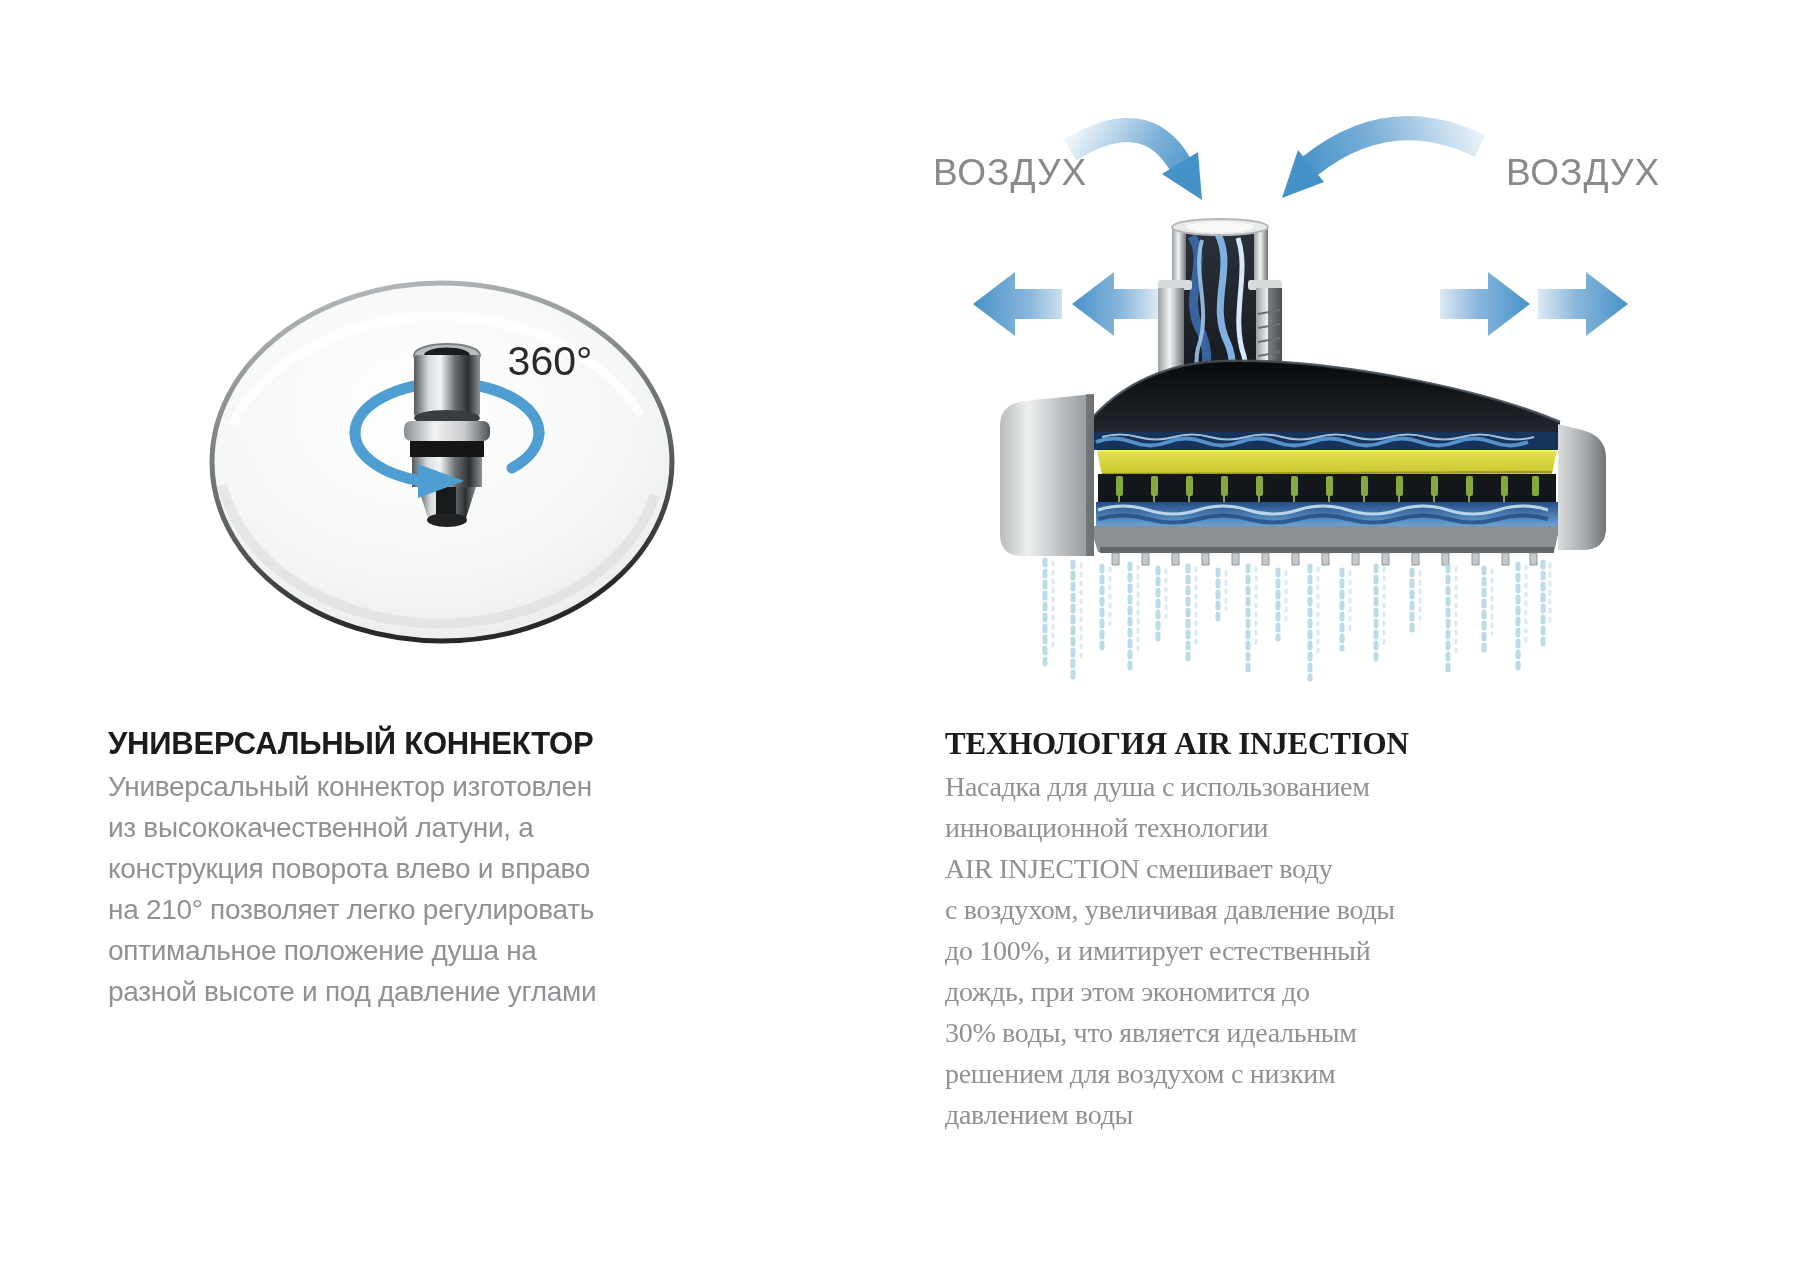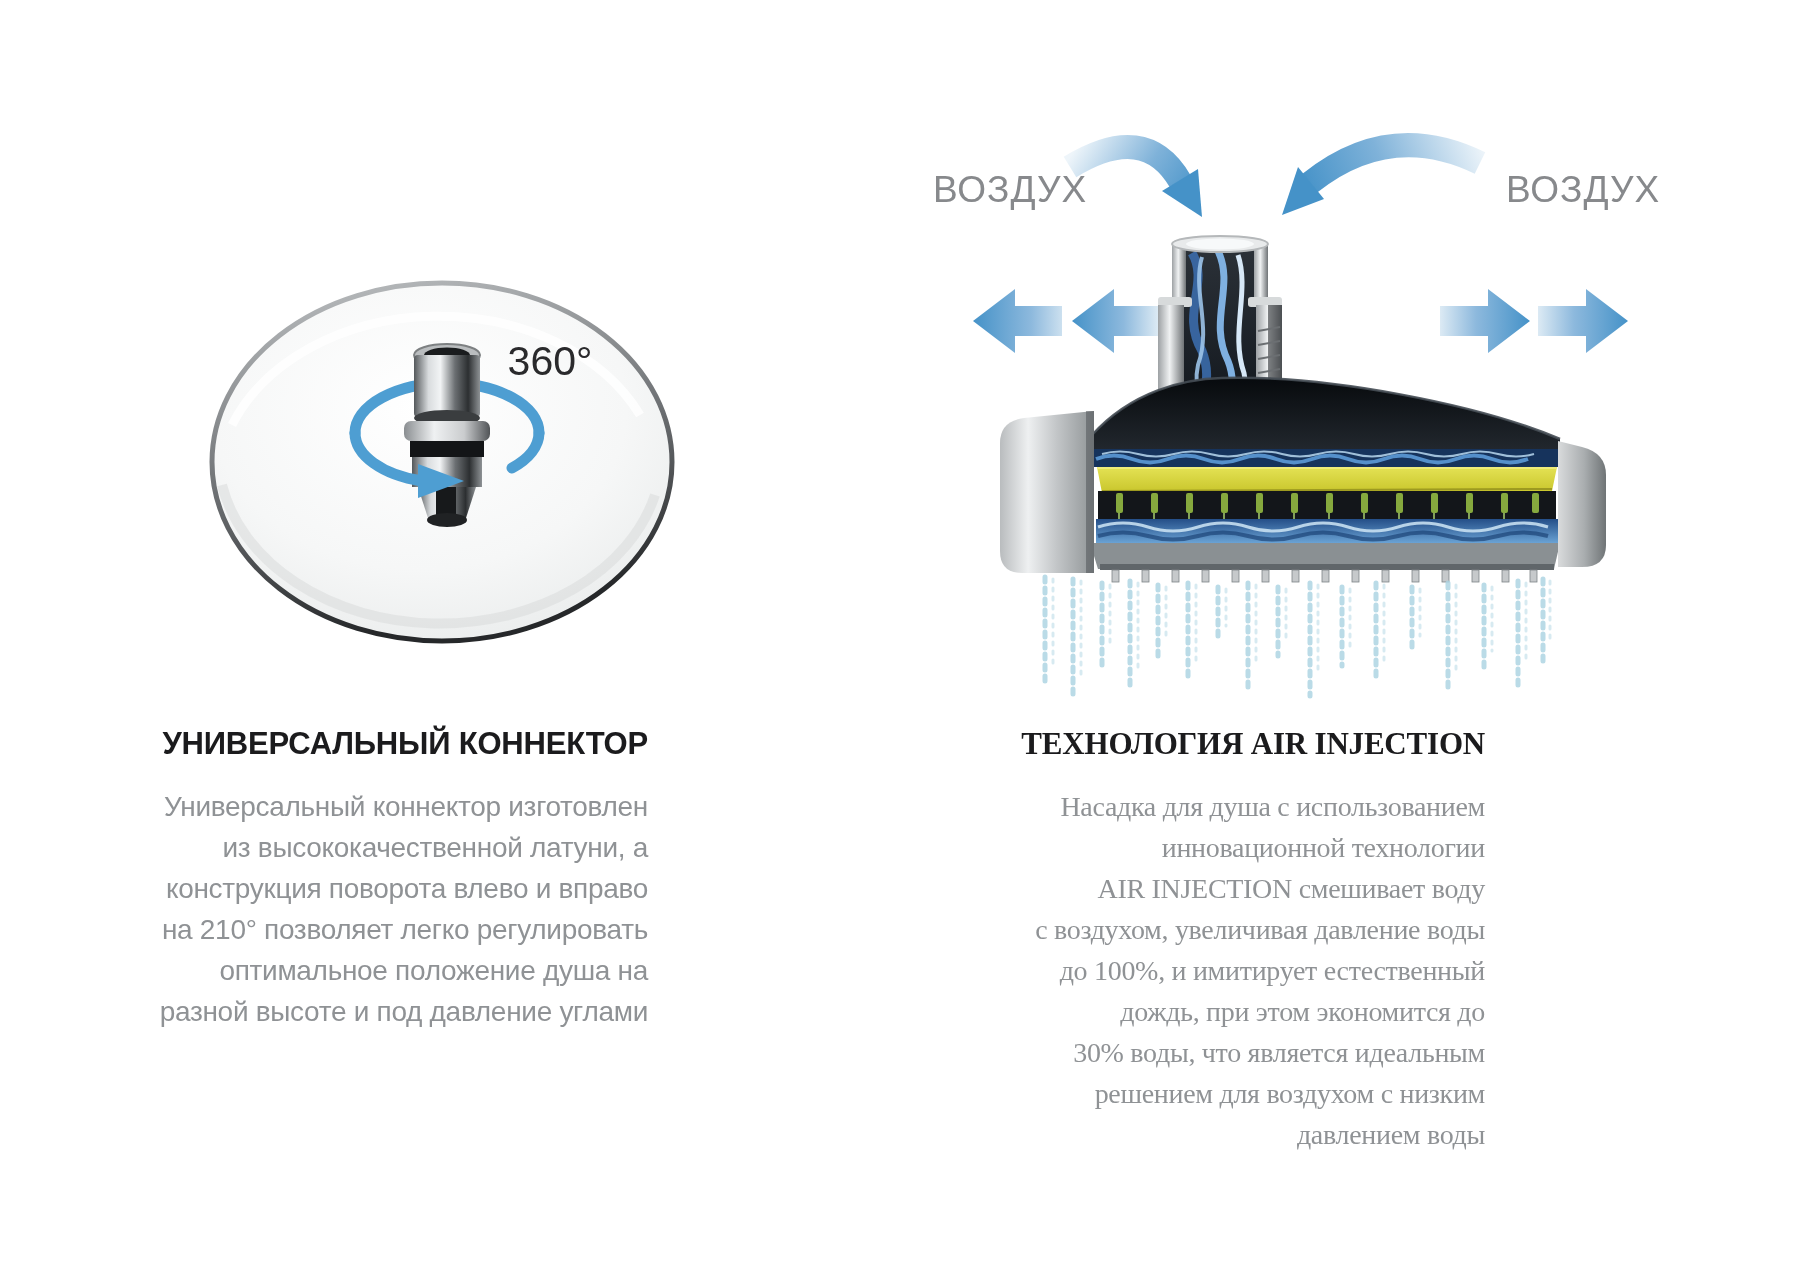--- a/index.html
+++ b/index.html
@@ -2,29 +2,29 @@
 <html><head>
 <meta charset="utf-8">
 <style>
   html,body{margin:0;padding:0;background:#ffffff;}
   .canvas{
     position:relative;width:1800px;height:1269px;background:#ffffff;
     font-family:"Liberation Sans",sans-serif;overflow:hidden;
   }
   .figure{position:absolute;}
   .figure-left{left:160px;top:235px;width:560px;height:440px;}
-  .figure-right{left:840px;top:121px;width:840px;height:580px;text-align:center;}
-  .text-block{position:absolute;top:726px;width:540px;text-align:right;}
+  .figure-right{left:840px;top:104px;width:840px;height:580px;text-align:center;}
+  .text-block{position:absolute;top:726px;width:540px;text-align:left;}
   .text-left{left:108px;}
   .text-right{left:945px;font-family:Liberation Serif, serif;}
   .section-title{
     font-size:31px;font-weight:700;color:#1b1b1d;letter-spacing:-0.2px;
     line-height:36px;white-space:nowrap;
   }
-  .section-body{margin-top:24px;}
+  .section-body{margin-top:4px;}
   .body-line{
     font-size:28px;font-weight:400;color:#8f9295;letter-spacing:-0.3px;
     line-height:41px;white-space:nowrap;
   }
   svg{display:block;}
   .air-label{
     font-family:"Liberation Sans",sans-serif;font-size:37px;fill:#87898c;
     letter-spacing:1px;
   }
   .deg-label{

